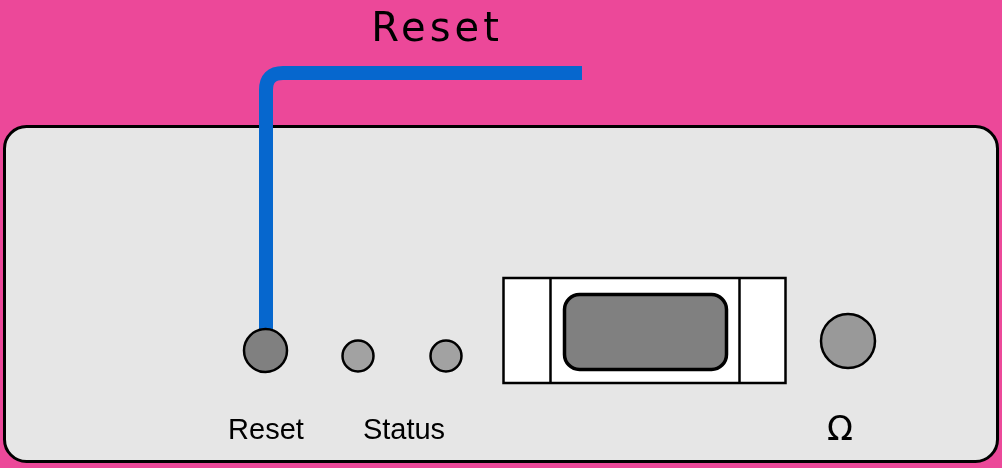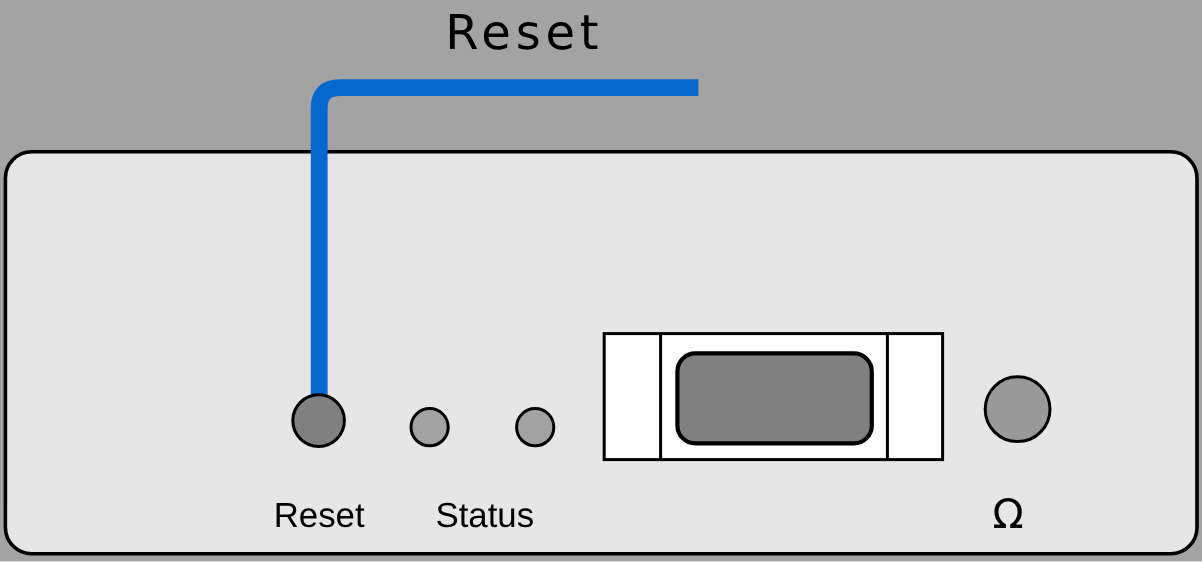--- a/index.html
+++ b/index.html
@@ -5,21 +5,21 @@
   html, body {
     margin: 0;
     padding: 0;
     background: #ffffff;
     font-family: "Liberation Sans", sans-serif;
   }
   .canvas {
     position: relative;
     width: 1002px;
     height: 468px;
-    background: #a3a3a3;
+    background: #ec4899;
     overflow: hidden;
     text-align: right;
   }
   svg { display: block; }
   .callout-title {
     font-family: "DejaVu Sans", sans-serif;
     font-size: 40px;
     letter-spacing: 4px;
     fill: #000000;
   }

